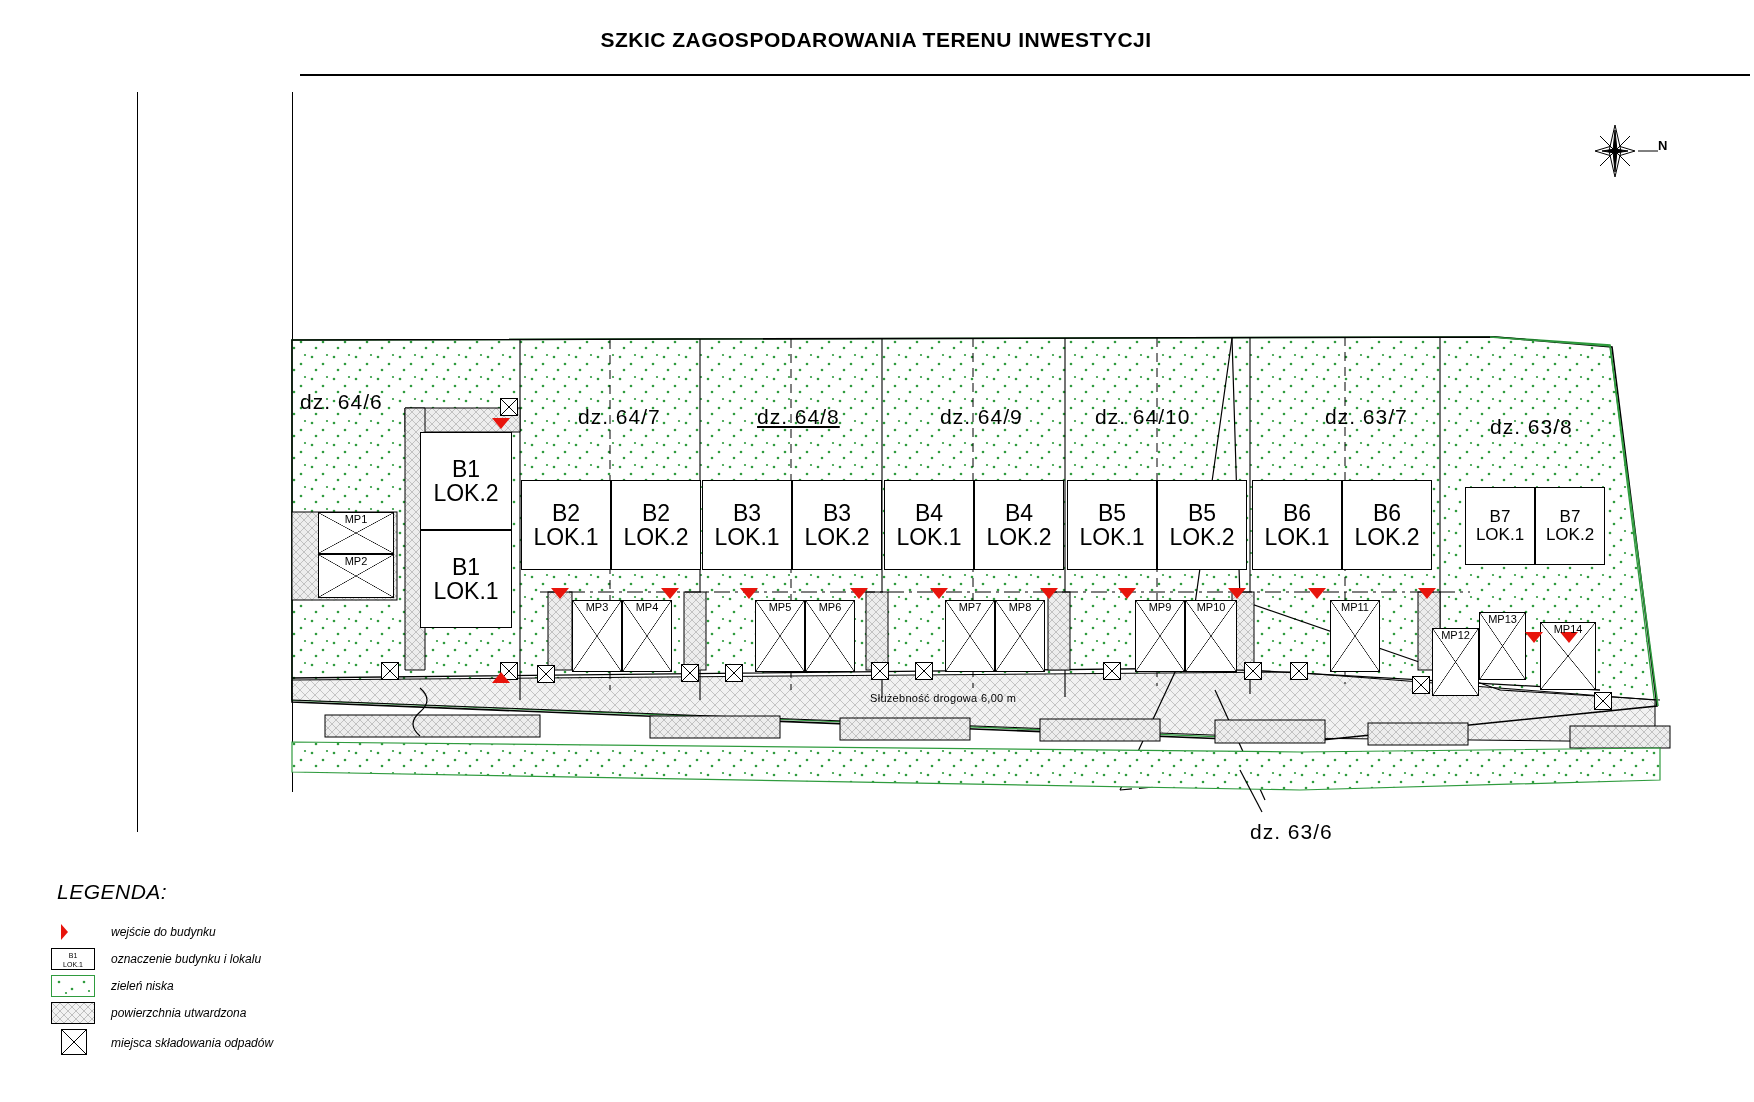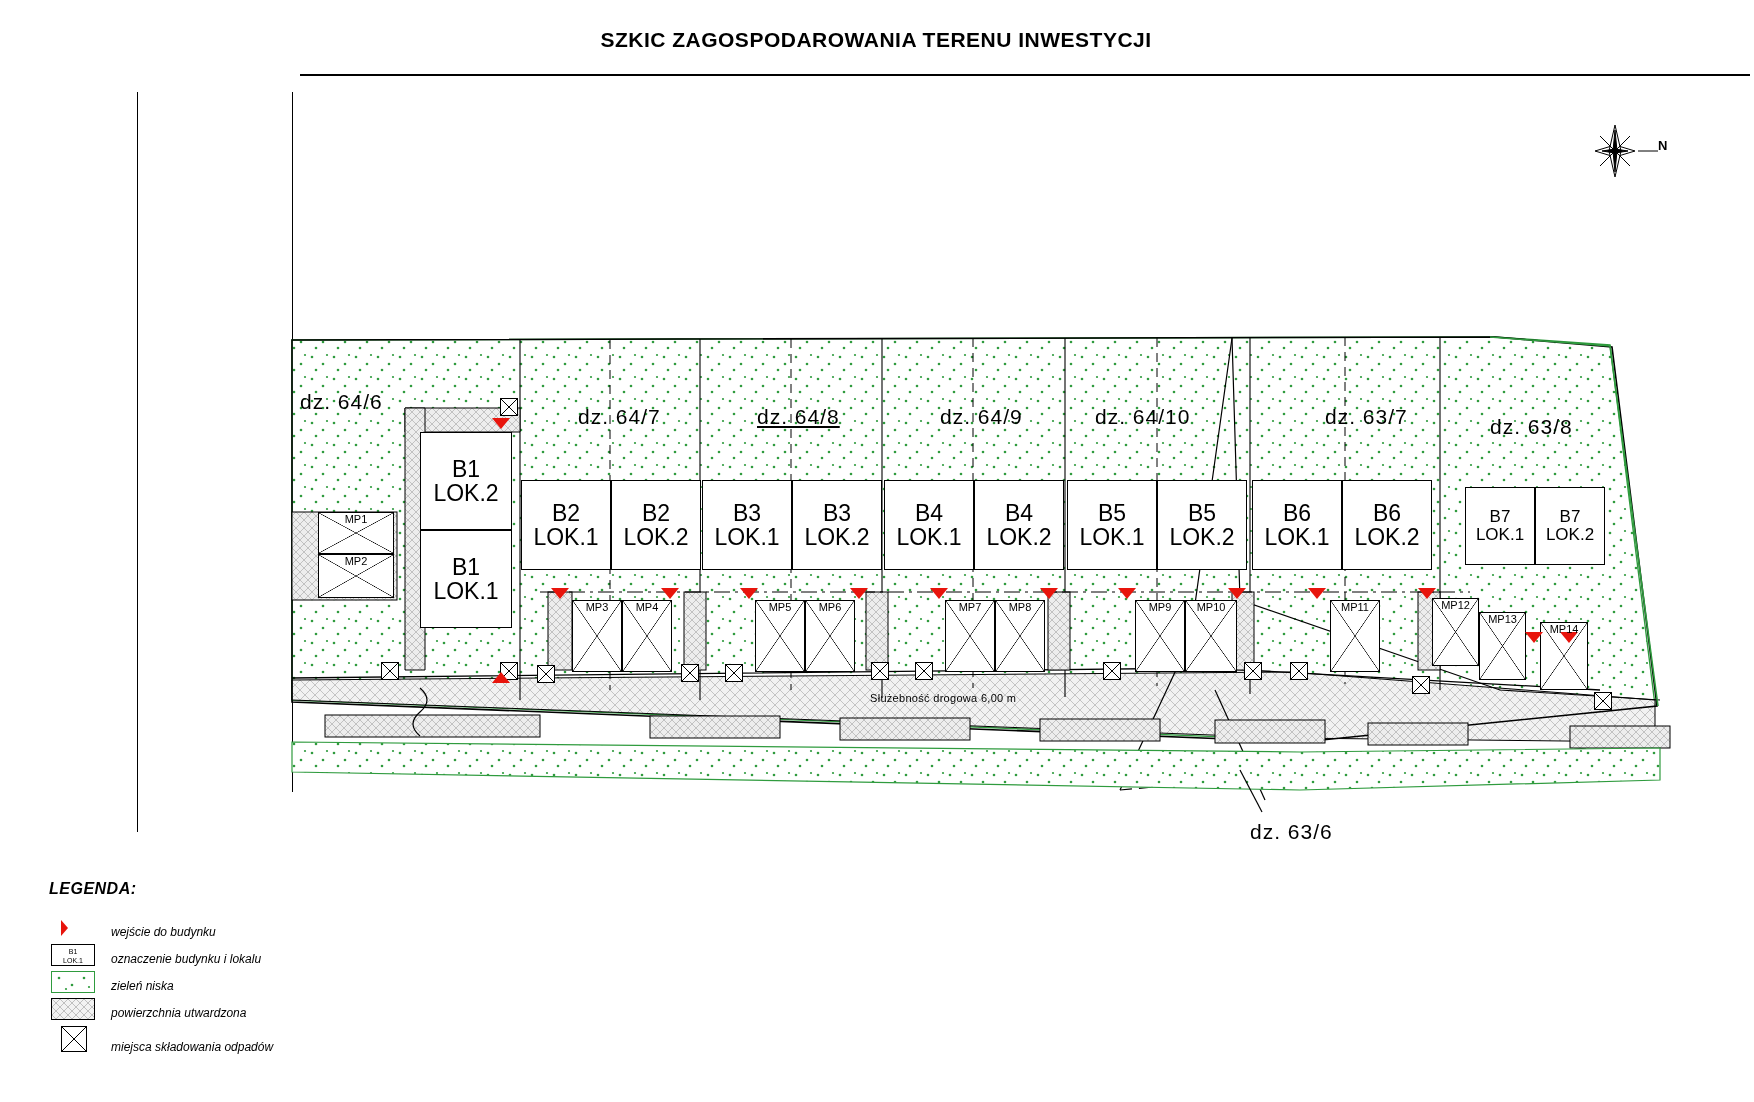--- a/index.html
+++ b/index.html
@@ -38,22 +38,22 @@
   .waste::before,.waste::after{content:"";position:absolute;left:0;top:0;width:100%;height:100%;}
   .waste::before{background:linear-gradient(to top right,transparent calc(50% - 0.6px),#000 50%,transparent calc(50% + 0.6px));}
   .waste::after{background:linear-gradient(to bottom right,transparent calc(50% - 0.6px),#000 50%,transparent calc(50% + 0.6px));}
   
   .entry{position:absolute;width:0;height:0;border-left:9px solid transparent;border-right:9px solid transparent;border-top:11px solid #e8140c;}
   .entry.up{border-top:none;border-bottom:11px solid #e8140c;}
   
   #road-label{position:absolute;font-size:11px;letter-spacing:.3px;}
   
   #legend{left:45px;top:880px;width:400px;}
-  #legend h2{margin:0 0 14px 4px;font-size:16px;font-style:italic;font-weight:bold;letter-spacing:.5px;}
-  .leg-row{display:flex;align-items:flex-end;height:27px;}
+  #legend h2{margin:0 0 14px 12px;font-size:21px;font-style:italic;font-weight:normal;letter-spacing:.5px;}
+  .leg-row{display:flex;align-items:center;height:27px;}
   .leg-sym{width:58px;height:22px;position:relative;flex:0 0 58px;}
   .leg-txt{font-size:12px;font-style:italic;margin-left:8px;}
   .leg-box{position:absolute;left:6px;top:0;width:44px;height:22px;border:1.2px solid #000;box-sizing:border-box;background:#fff;}
   .leg-x::before,.leg-x::after{content:"";position:absolute;left:6px;top:0;width:44px;height:22px;}
   .leg-x::before{background:linear-gradient(to top right,transparent calc(50% - 0.6px),#000 50%,transparent calc(50% + 0.6px));}
   .leg-x::after{background:linear-gradient(to bottom right,transparent calc(50% - 0.6px),#000 50%,transparent calc(50% + 0.6px));}
   .leg-bld{font-size:7px;text-align:center;line-height:1.35;padding-top:2px;}
   .leg-arrow{position:absolute;left:16px;top:3px;width:0;height:0;border-left:7px solid #e8140c;border-top:8px solid transparent;border-bottom:8px solid transparent;}
   .leg-waste{position:absolute;left:16px;top:0;width:26px;height:26px;border:1.4px solid #000;box-sizing:border-box;}
   .leg-waste::before,.leg-waste::after{content:"";position:absolute;left:0;top:0;width:100%;height:100%;}
@@ -275,27 +275,27 @@
     <span>MP9</span>
     </div>
   <div class="mp" style="left:1185px;top:600px;width:52px;height:72px;">
     <span>MP10</span>
     </div>
 
   <div class="mp" style="left:1330px;top:600px;width:50px;height:72px;">
     <span>MP11</span>
     </div>
 
-  <div class="mp" style="left:1432px;top:598px;width:47px;height:68px;">
+  <div class="mp" style="left:1432px;top:628px;width:47px;height:68px;">
     <span>MP12</span>
     </div>
   <div class="mp" style="left:1479px;top:612px;width:47px;height:68px;">
     <span>MP13</span>
     </div>
-  <div class="mp" style="left:1540px;top:622px;width:48px;height:68px;">
+  <div class="mp" style="left:1540px;top:622px;width:56px;height:68px;">
     <span>MP14</span>
     </div>
 
   <div class="waste" style="left:500px;top:398px;width:18px;height:18px;"></div>
   <div class="waste" style="left:381px;top:662px;width:18px;height:18px;"></div>
   <div class="waste" style="left:500px;top:662px;width:18px;height:18px;"></div>
   <div class="waste" style="left:537px;top:665px;width:18px;height:18px;"></div>
   <div class="waste" style="left:681px;top:664px;width:18px;height:18px;"></div>
   <div class="waste" style="left:725px;top:664px;width:18px;height:18px;"></div>
   <div class="waste" style="left:871px;top:662px;width:18px;height:18px;"></div>

